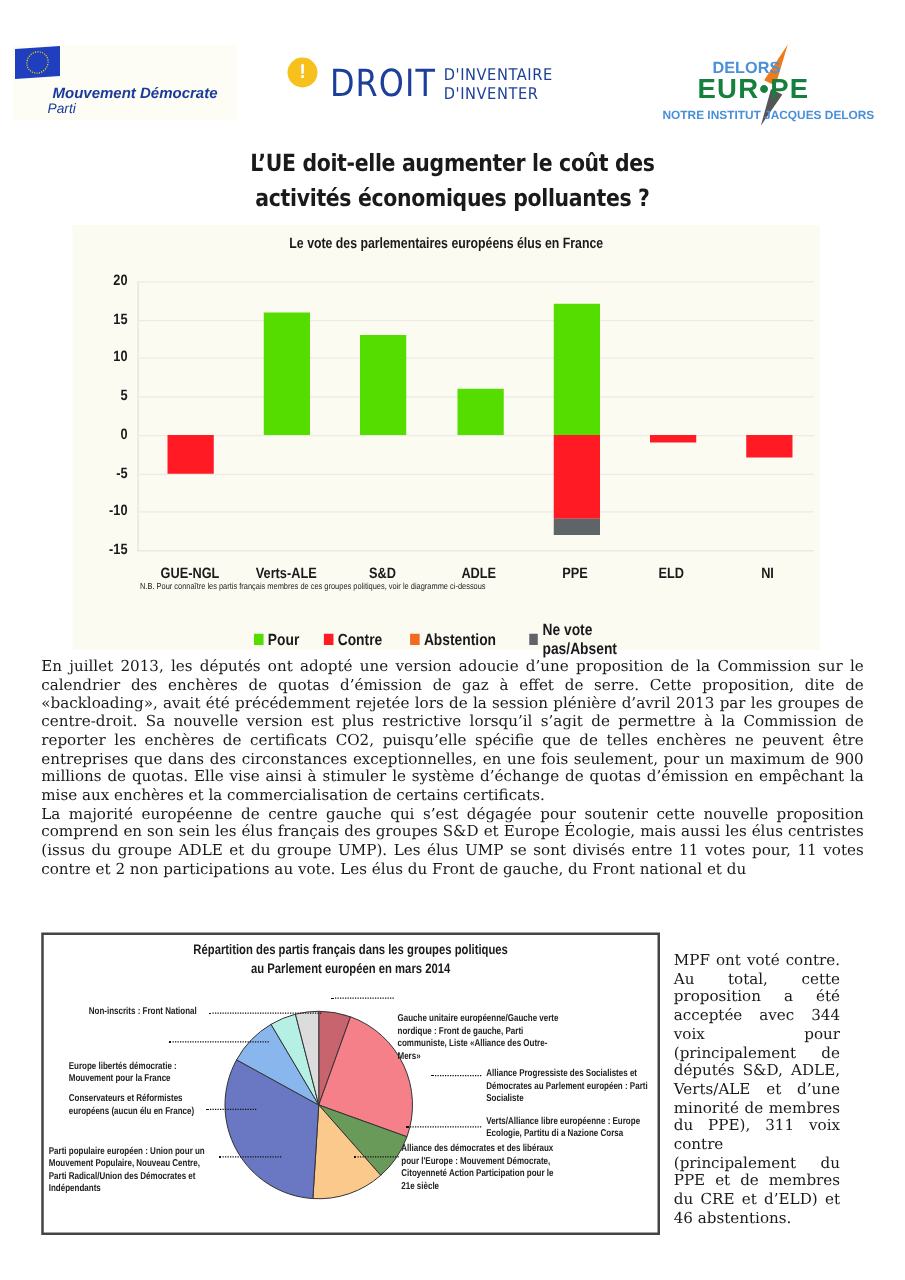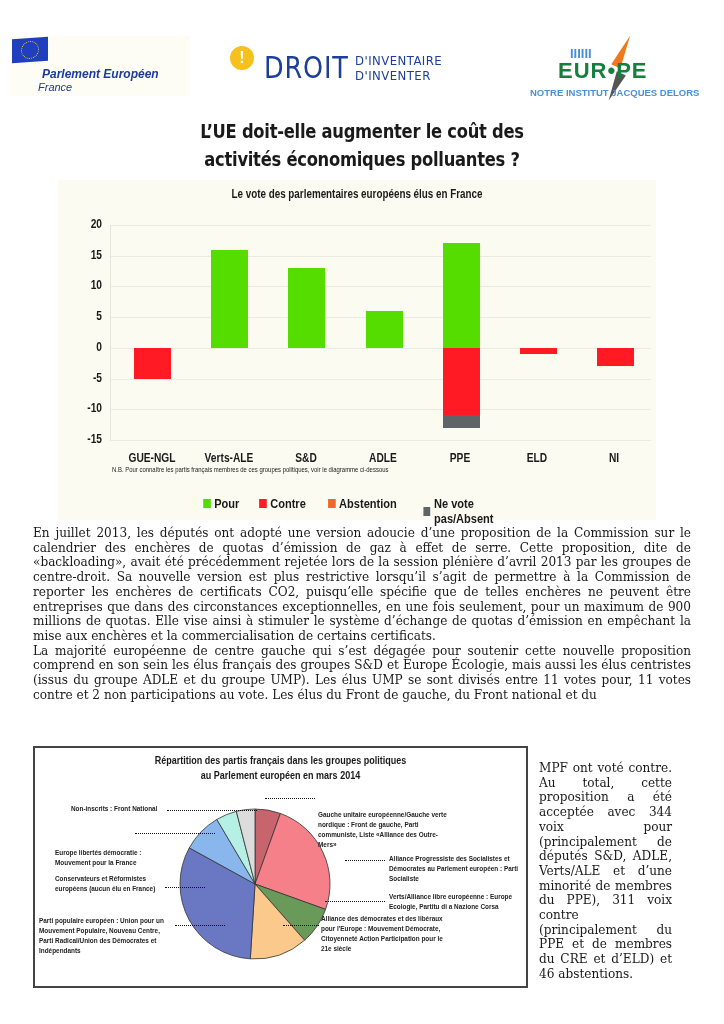--- a/index.html
+++ b/index.html
@@ -32,21 +32,21 @@
 
   
   .chart-panel { left:58px; top:180px; width:598px; height:340px; background:#fcfbf2; }
   .chart-sub { left:58px; top:187px; width:598px; text-align:center; font-size:12px; font-weight:bold; transform:scaleX(0.82); }
   .plot { left:110px; top:225px; width:540px; height:215px; border-left:1px solid #e4e4dc; border-bottom:1px solid #e4e4dc; }
   .grid { position:absolute; left:0; width:100%; height:1px; background:#ebebe3; }
   .ytick { position:absolute; width:40px; text-align:right; font-size:12px; font-weight:bold; transform:scaleX(0.85); transform-origin:right; }
   .bar { position:absolute; }
   .xlabel { position:absolute; top:451px; width:80px; text-align:center; font-size:12px; font-weight:bold; transform:scaleX(0.85); }
   .nb { left:112px; top:466px; font-size:7px; white-space:nowrap; transform:scaleX(0.85); transform-origin:left; }
-  .legend { left:200px; top:496px; width:340px; display:flex; gap:12px; justify-content:center; align-items:flex-start; font-size:13px; font-weight:bold; }
+  .legend { left:200px; top:496px; width:340px; display:flex; gap:12px; justify-content:center; align-items:center; font-size:13px; font-weight:bold; }
   .legend .item { display:flex; align-items:center; gap:4px; transform:scaleX(0.85); }
   .legend .sw { width:9px; height:9px; display:inline-block; }
 
   
   .body-text { left:33px; top:526px; width:658px; font-family:"DejaVu Serif", serif; font-size:12.1px; line-height:14.7px; text-align:justify; }
   .body-text p { margin:0; }
   .side-text { left:539px; top:733px; width:133px; font-family:"DejaVu Serif", serif; font-size:12.1px; line-height:14.7px; text-align:justify;margin-top:28px; }
 
   
   .pie-panel { left:33px; top:746px; width:491px; height:238px; border:2px solid #444; background:#fff; }
@@ -54,35 +54,35 @@
   .pie-label { position:absolute; font-size:8px; line-height:10px; font-weight:bold; color:#222; transform:scaleX(0.8); transform-origin:left; }
   .lead { position:absolute; border-top:1.5px dotted #111; height:0; }
 </style>
 </head>
 <body>
 
 <div class="abs logo-me">
   <div class="flag">
       <div class="ring"></div>
     </div>
-  <div class="t1">Parlement Européen</div>
-  <div class="t2">France</div>
+  <div class="t1">Mouvement Démocrate</div>
+  <div class="t2">Parti</div>
 </div>
 
 <div class="abs logo-droit">
   <div class="bubble">!</div>
   <div class="big">DROIT</div>
   <div class="small1">D'INVENTAIRE</div>
   <div class="small2">D'INVENTER</div>
 </div>
 
 <div class="abs logo-ne">
   <div class="needle"></div>
   <div class="needle2"></div>
-  <div class="notre">IIIIII</div>
+  <div class="notre">DELORS</div>
   <div class="europe">EUR•PE</div>
   <div class="inst">NOTRE INSTITUT    JACQUES DELORS</div>
 </div>
 
 <div class="abs title">
   <div>L’UE doit-elle augmenter le coût des</div>
   <div>activités économiques polluantes ?</div>
 </div>
 
 <div class="abs chart-panel"></div>

